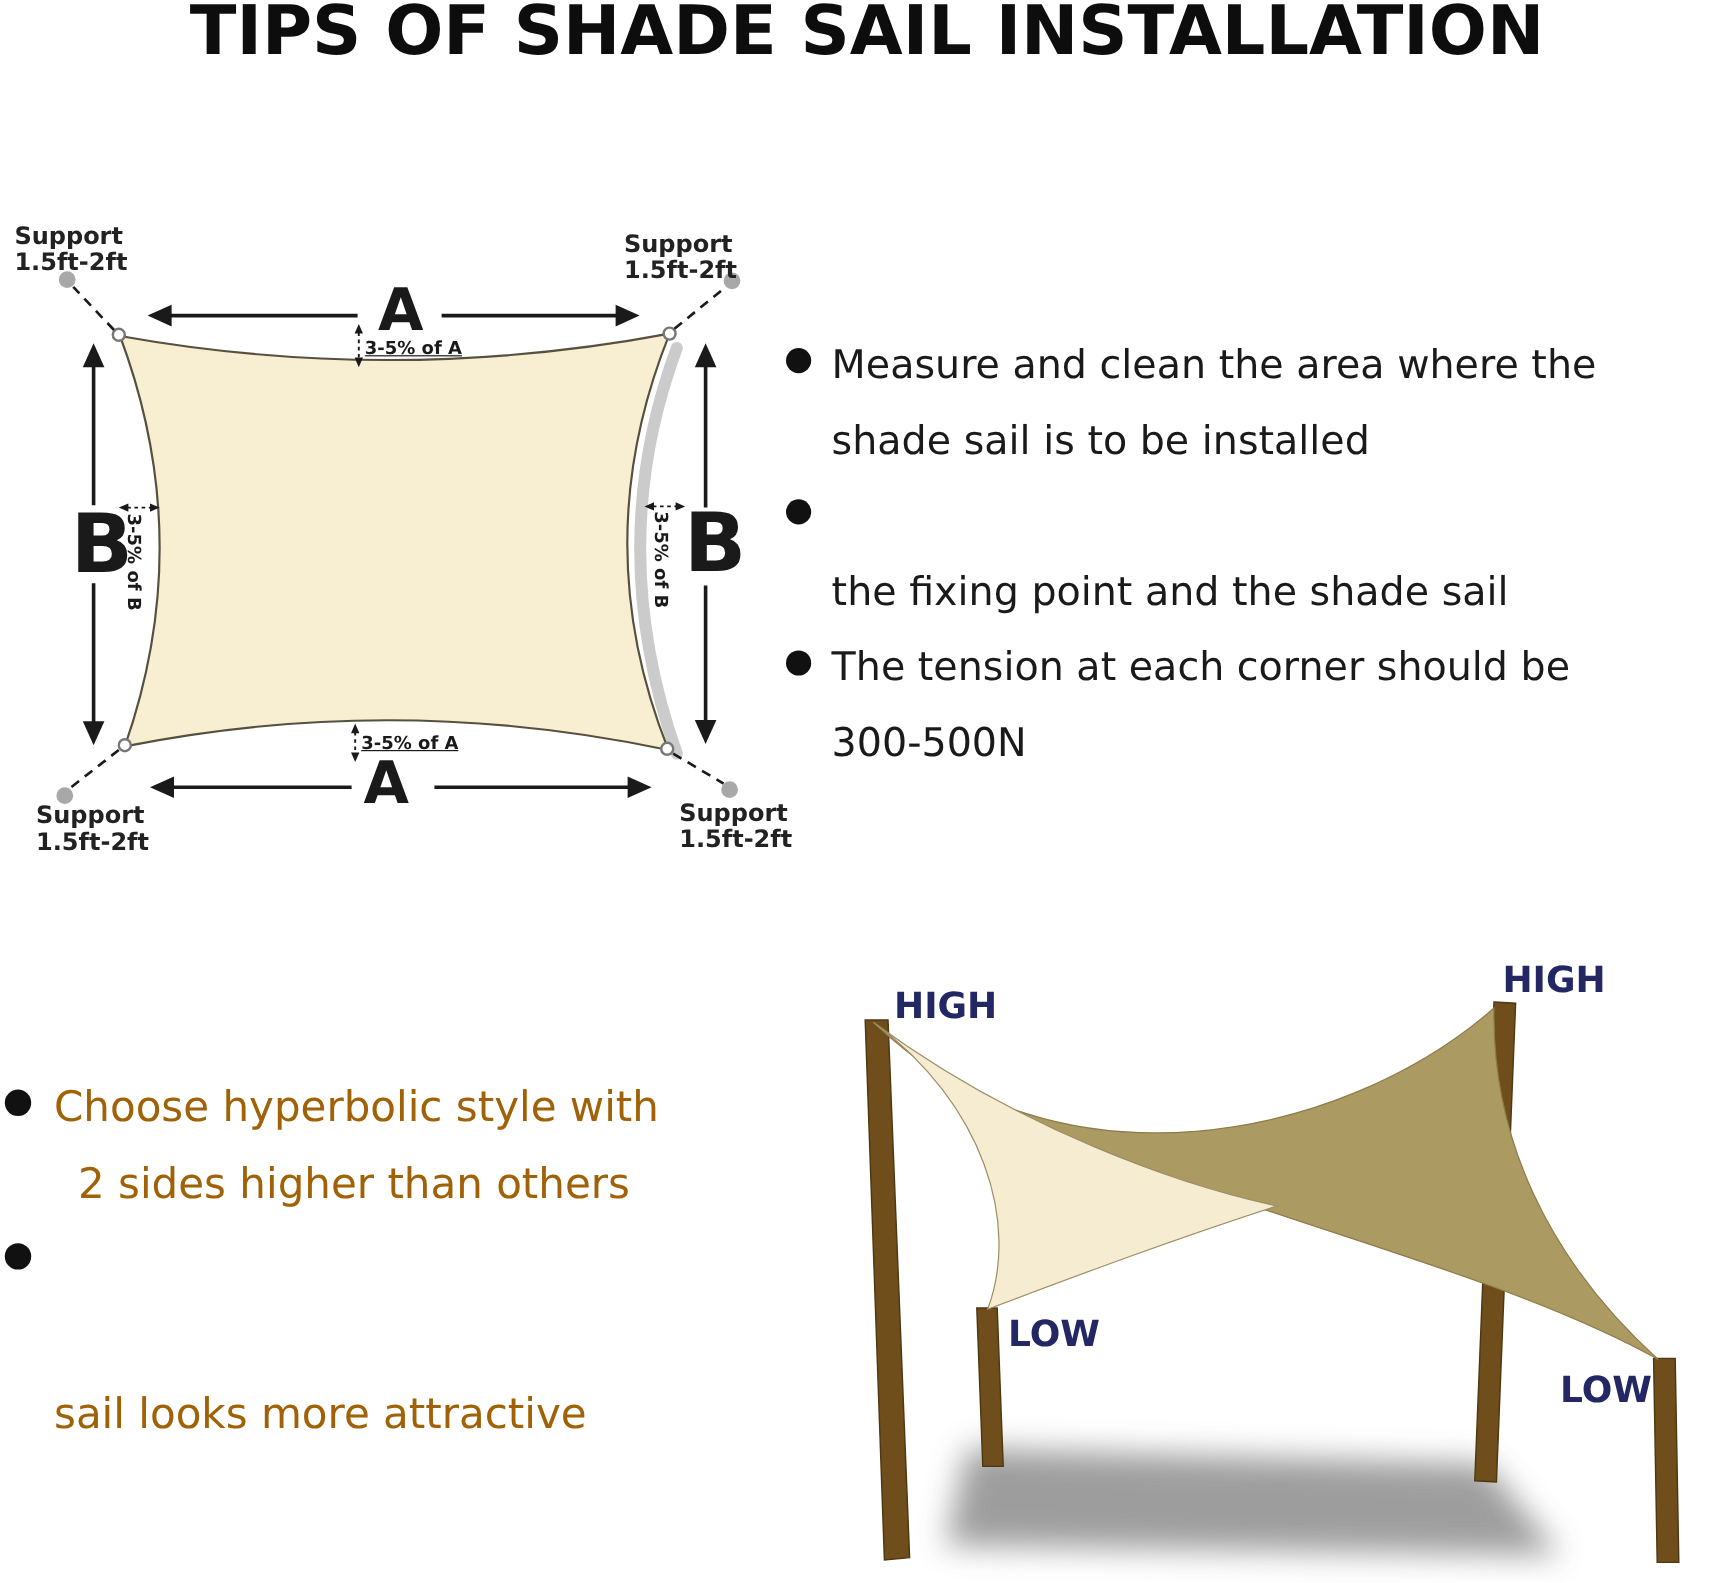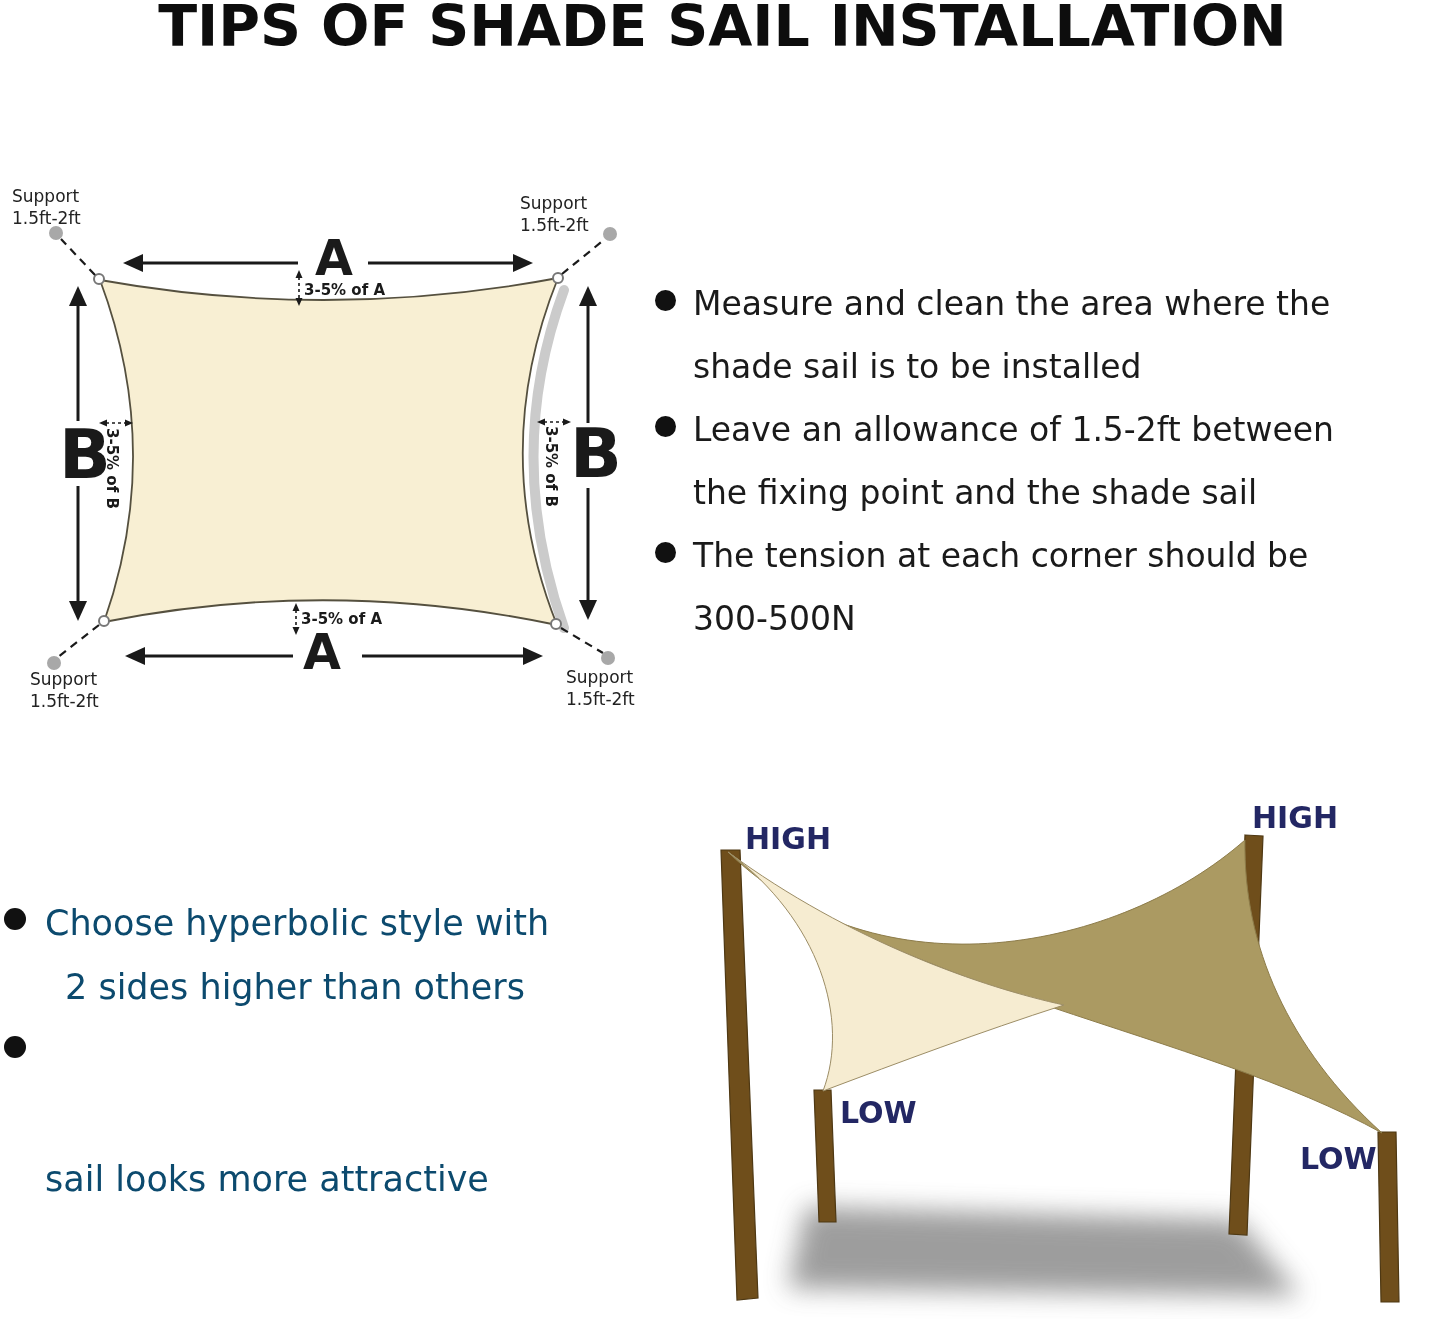--- a/index.html
+++ b/index.html
@@ -3,27 +3,27 @@
 <meta charset="utf-8">
 <style>
   html,body{margin:0;padding:0;background:#fff;}
   .page{position:relative;width:1445px;height:1319px;background:#ffffff;overflow:hidden;
         font-family:"DejaVu Sans","Liberation Sans",sans-serif;color:#1a1a1a;}
   .abs{position:absolute;line-height:1;white-space:nowrap;}
   svg.layer{position:absolute;left:0;top:0;z-index:1;}
   .txt{z-index:2;}
   .title{left:0;right:0;top:-2px;text-align:center;font-size:57px;font-weight:800;
          color:#0d0d0d;letter-spacing:0px;}
-  .support{font-size:17px;font-weight:normal;color:#222;line-height:22px;}
+  .support{font-size:20px;font-weight:bold;color:#222;line-height:22px;}
   .dimA{font-size:49px;font-weight:bold;}
   .dimB{font-size:68px;font-weight:bold;}
-  .sag{font-size:15px;font-weight:bold;}
+  .sag{font-size:15px;font-weight:bold;text-decoration:underline;}
   .sagv{font-size:15px;font-weight:bold;writing-mode:vertical-rl;}
   .tipline{font-size:33px;color:#1a1a1a;}
-  .tipline-l{font-size:35px;color:#0c4a6e;}
+  .tipline-l{font-size:35px;color:#a16207;}
   .bdot{position:absolute;background:#111;border-radius:50%;z-index:2;}
   .hl{font-size:30px;font-weight:600;color:#232764;z-index:2;}
 </style>
 </head>
 <body>
 
 <div class="page">
 
   <svg class="layer" width="1445" height="1319" viewBox="0 0 1445 1319">
     <defs>
@@ -154,21 +154,20 @@
   <div class="abs txt sag" style="left:301px;top:612px;">3-5% of A</div>
   <div class="abs txt sagv" style="left:104px;top:428px;">3-5% of B</div>
   <div class="abs txt sagv" style="left:543px;top:426px;">3-5% of B</div>
 
   <span class="bdot" style="left:655px;top:290px;width:21px;height:21px;"></span>
   <span class="bdot" style="left:655px;top:416px;width:21px;height:21px;"></span>
   <span class="bdot" style="left:655px;top:542px;width:21px;height:21px;"></span>
 
   <div class="abs txt tipline" style="left:693px;top:287px;">Measure and clean the area where the</div>
   <div class="abs txt tipline" style="left:693px;top:350px;">shade sail is to be installed</div>
-  <div class="abs txt tipline" style="left:693px;top:413px;">Leave an allowance of 1.5-2ft between</div>
   <div class="abs txt tipline" style="left:693px;top:476px;">the fixing point and the shade sail</div>
   <div class="abs txt tipline" style="left:693px;top:539px;">The tension at each corner should be</div>
   <div class="abs txt tipline" style="left:693px;top:602px;">300-500N</div>
 
   <span class="bdot" style="left:4px;top:908px;width:22px;height:22px;"></span>
   <span class="bdot" style="left:4px;top:1036px;width:22px;height:22px;"></span>
 
   <div class="abs txt tipline-l" style="left:45px;top:906px;">Choose hyperbolic style with</div>
   <div class="abs txt tipline-l" style="left:45px;top:970px;margin-left:20px;">2 sides higher than others</div>
   <div class="abs txt tipline-l" style="left:45px;top:1162px;">sail looks more attractive</div>

